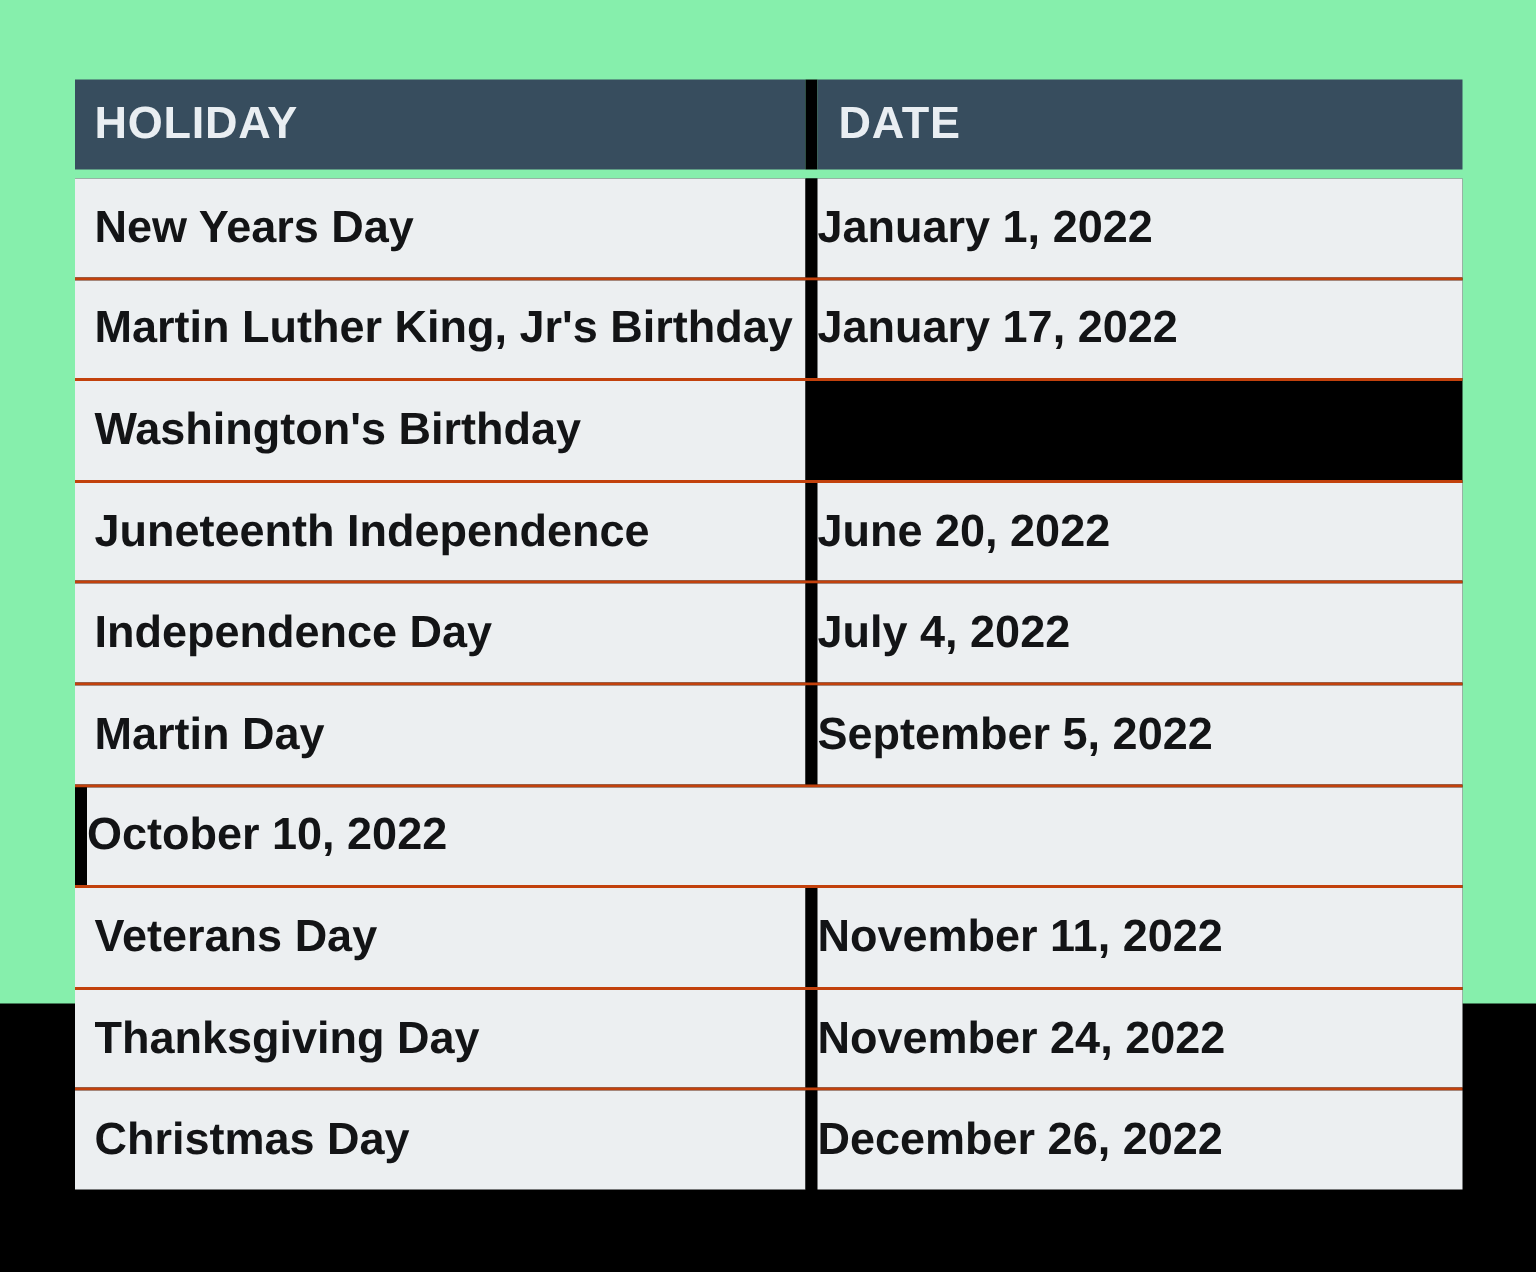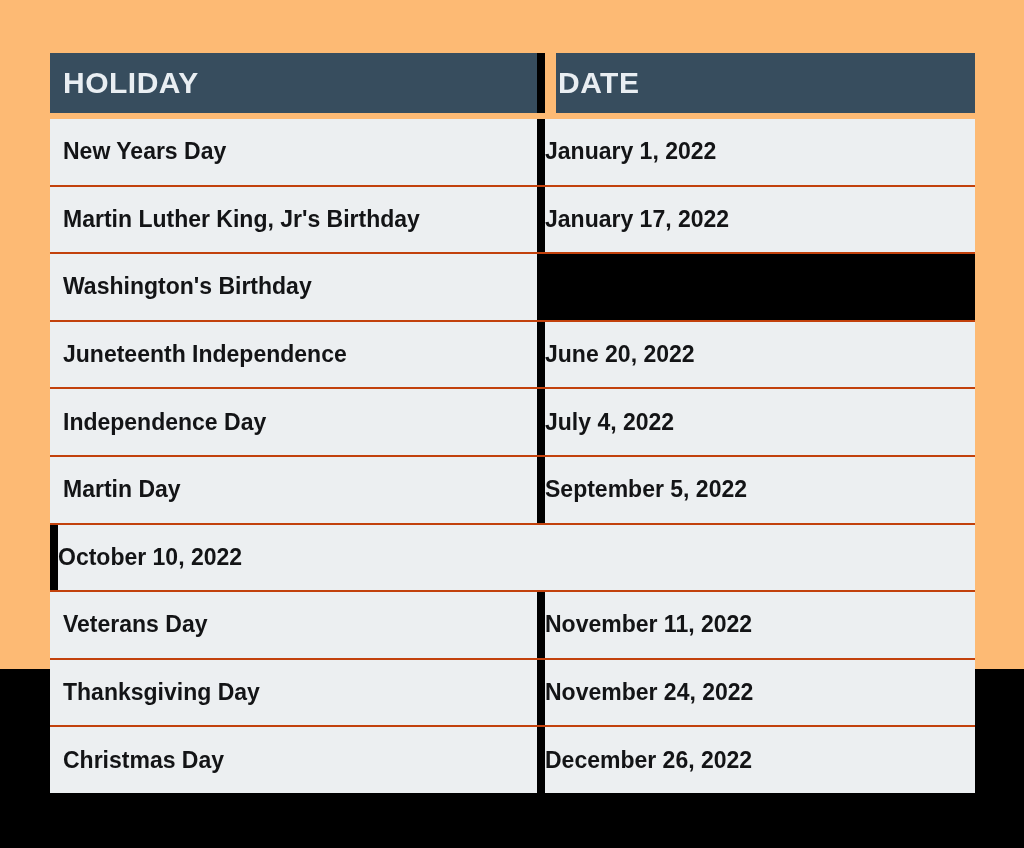--- a/index.html
+++ b/index.html
@@ -10,21 +10,21 @@
   body {
     width: 1024px;
     height: 848px;
     font-family: "Liberation Sans", sans-serif;
     overflow: hidden;
   }
   #page-root {
     position: relative;
     width: 1024px;
     height: 669px;
-    background: #fdba74;
+    background: #86efac;
   }
   .table-wrap {
     position: absolute;
     left: 50px;
     top: 53px;
     width: 925px;
     height: 740px;
     display: flex;
     flex-direction: column;
   }
@@ -45,23 +45,22 @@
     letter-spacing: 0.5px;
   }
   .th.col-holiday {
     width: 487px;
     flex: 0 0 487px;
     padding-left: 13px;
     box-sizing: border-box;
   }
   .th.col-date {
     flex: 1 1 auto;
-    padding-left: 2px;
+    padding-left: 14px;
     box-sizing: border-box;
-    margin-left: 11px;
   }
   .col-gap {
     width: 8px;
     flex: 0 0 8px;
     background: #000000;
   }
   
   .tbody {
     flex: 1 1 auto;
     display: flex;
@@ -75,21 +74,21 @@
     border-top: 2px solid #c2410c;
   }
   .tr:first-child {
     border-top: none;
   }
   .td {
     background: #eceff1;
     display: flex;
     align-items: center;
     color: #131416;
-    font-size: 23px;
+    font-size: 30px;
     font-weight: 600;
     box-sizing: border-box;
     overflow: hidden;
     white-space: nowrap;
   }
   .td.col-holiday {
     width: 487px;
     flex: 0 0 487px;
     padding-left: 13px;
   }

